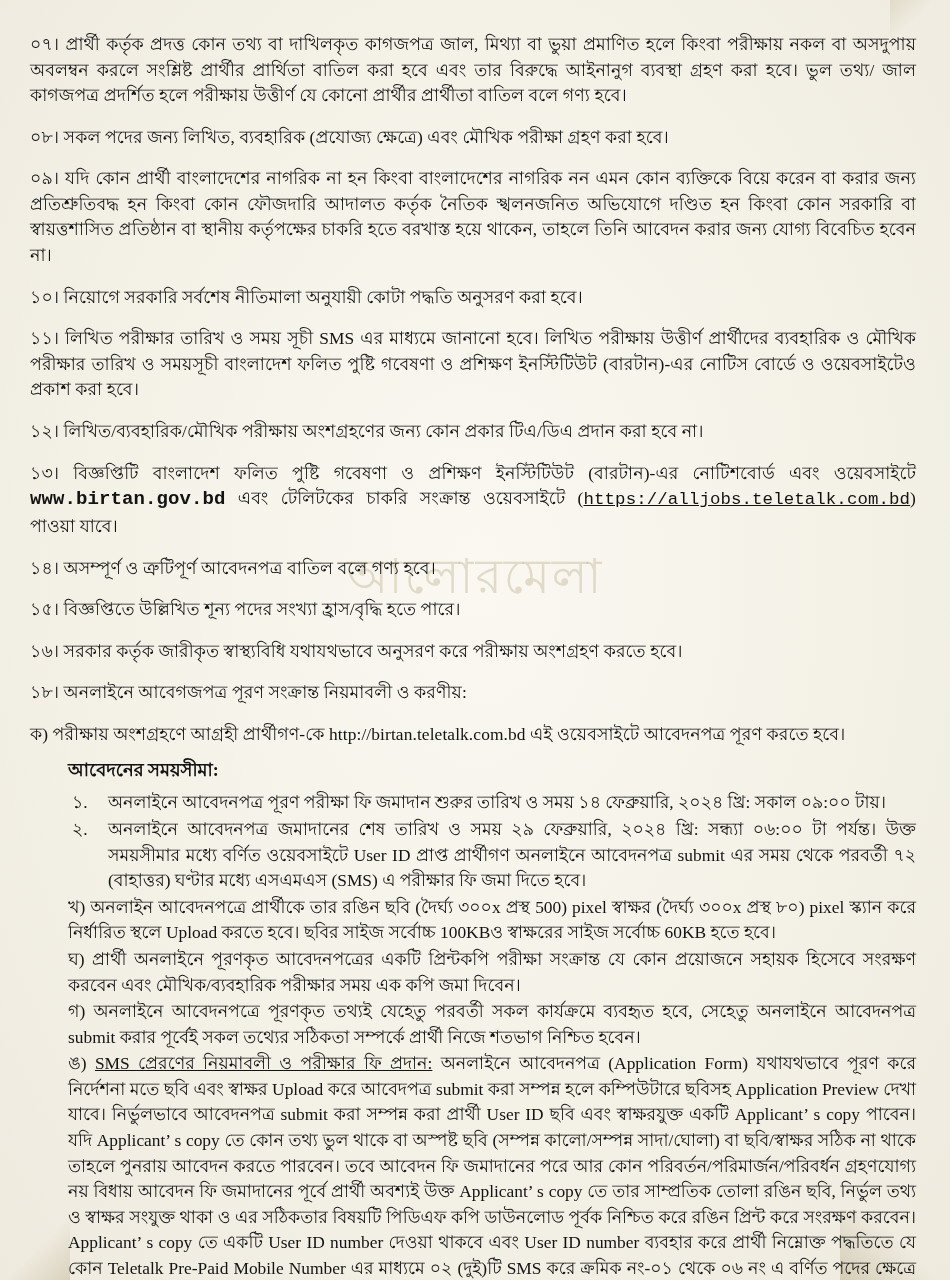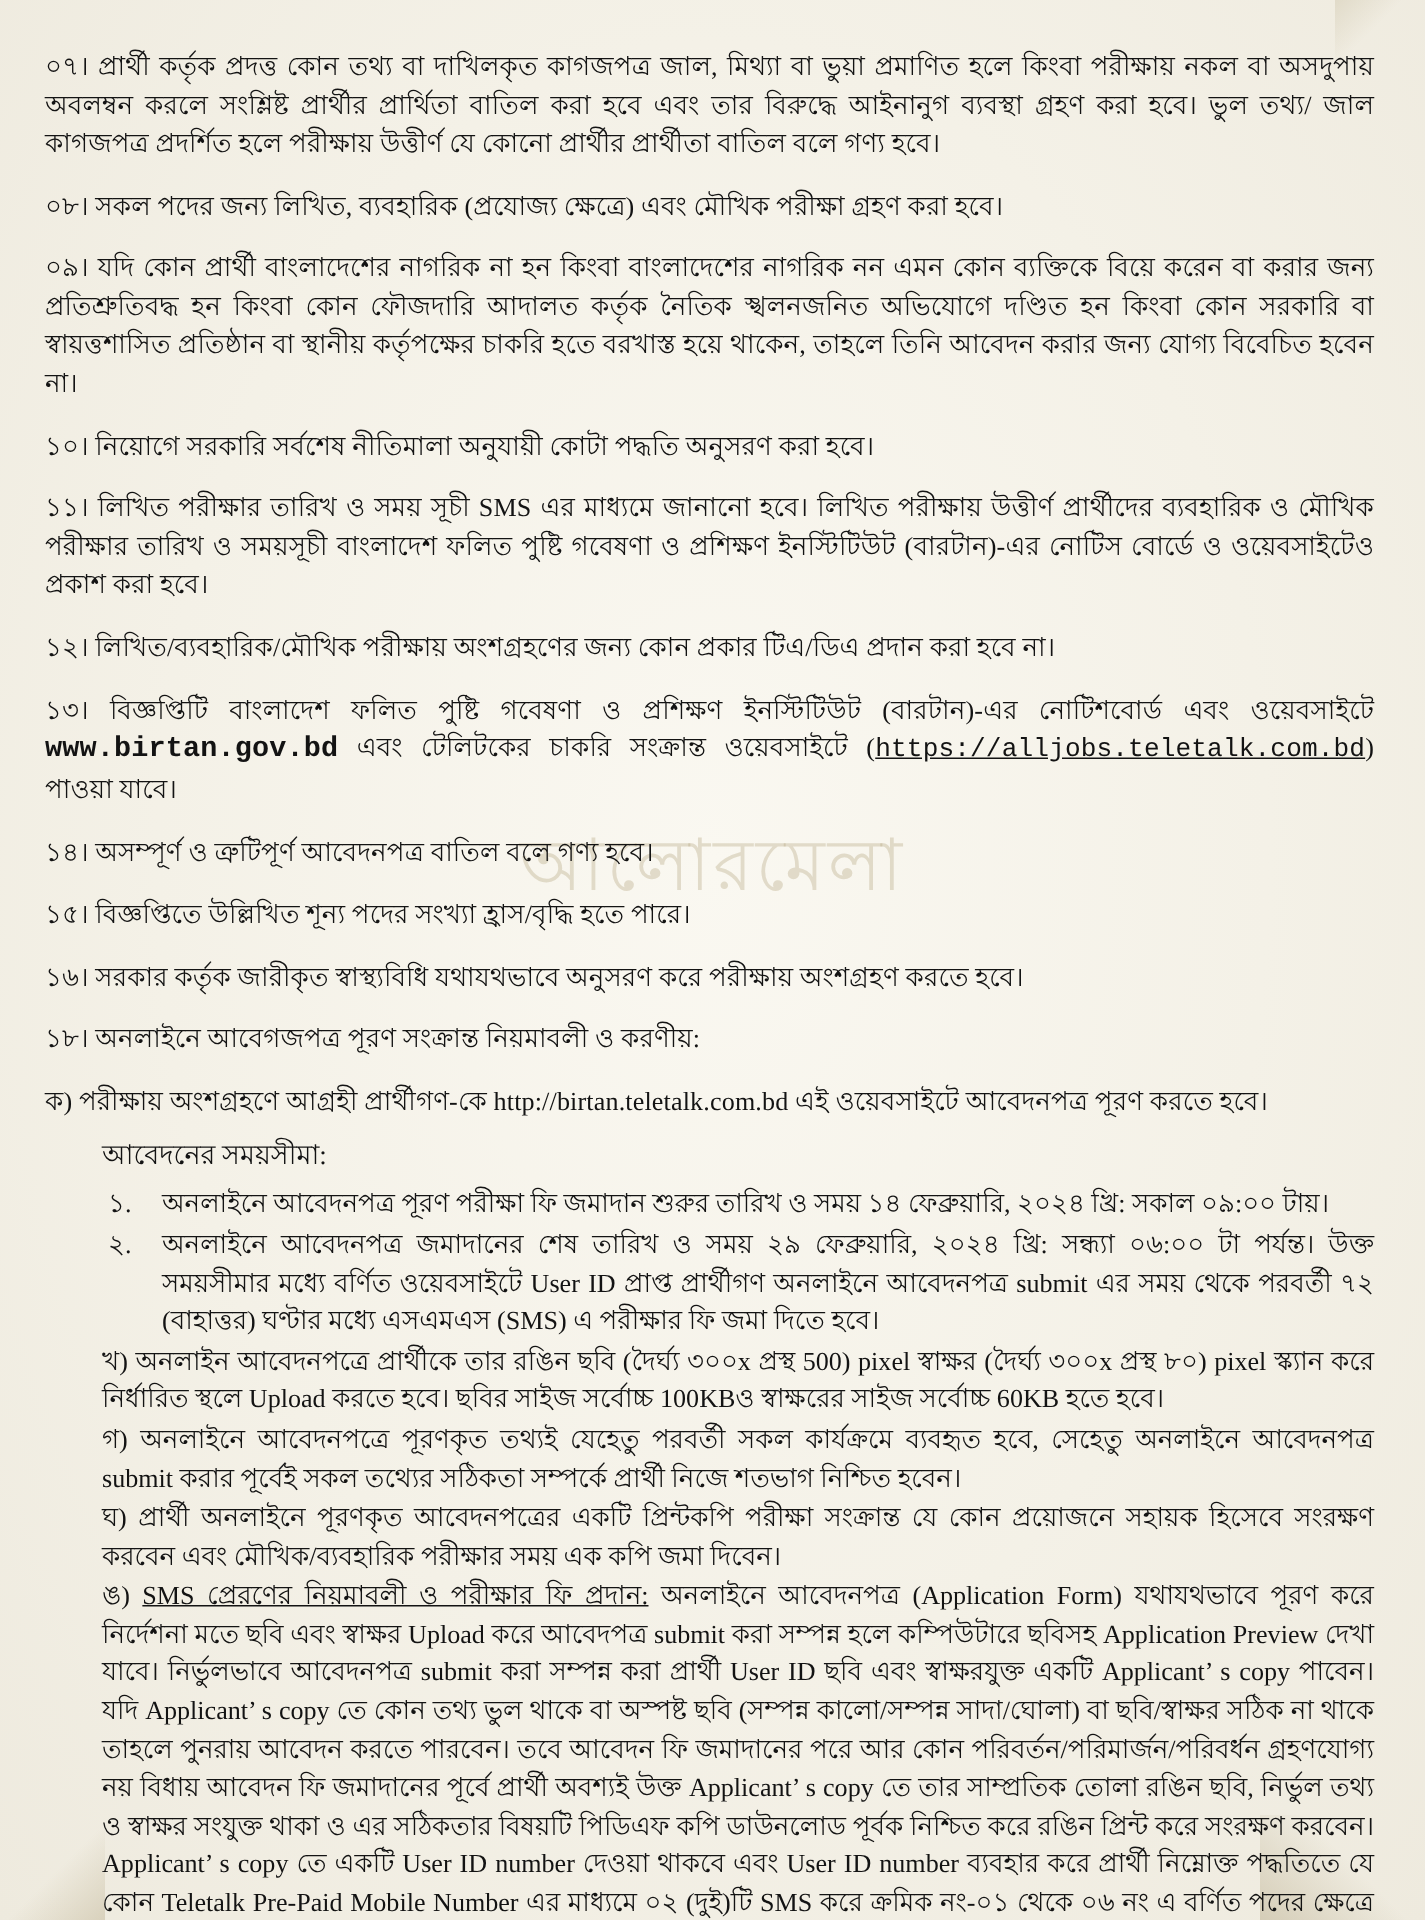--- a/index.html
+++ b/index.html
@@ -48,21 +48,21 @@
     text-align: justify;
     text-justify: inter-word;
     font-size: 17.4px;
     line-height: 1.47;
     letter-spacing: 0.1px;
   }
   .para {
     text-indent: 0;
   }
   .section-title {
-    font-weight: normal;
+    font-weight: bold;
     font-size: 18px;
     margin: 9px 0 3px 38px;
   }
   ol.numlist {
     margin: 0 0 0 0;
     padding: 0 0 0 78px;
     list-style: none;
     counter-reset: bn;
   }
   ol.numlist > li {
@@ -179,27 +179,27 @@
         <span>অনলাইনে আবেদনপত্র জমাদানের শেষ তারিখ ও সময় ২৯ ফেব্রুয়ারি, ২০২৪ খ্রি: সন্ধ্যা ০৬:০০ টা পর্যন্ত। উক্ত সময়সীমার মধ্যে বর্ণিত ওয়েবসাইটে User ID প্রাপ্ত প্রার্থীগণ অনলাইনে আবেদনপত্র submit এর সময় থেকে পরবর্তী ৭২ (বাহাত্তর) ঘণ্টার মধ্যে এসএমএস (SMS) এ পরীক্ষার ফি জমা দিতে হবে।</span>
       </li>
     </ol>
 
     <div class="sub">
       <span class="lbl">খ)</span>
       <span>অনলাইন আবেদনপত্রে প্রার্থীকে তার রঙিন ছবি (দৈর্ঘ্য ৩০০x প্রস্থ 500) pixel স্বাক্ষর (দৈর্ঘ্য ৩০০x প্রস্থ ৮০) pixel স্ক্যান করে নির্ধারিত স্থলে Upload করতে হবে। ছবির সাইজ সর্বোচ্চ 100KBও স্বাক্ষরের সাইজ সর্বোচ্চ 60KB হতে হবে।</span>
     </div>
 
     <div class="sub">
+      <span class="lbl">ঘ)</span>
+      <span>প্রার্থী অনলাইনে পূরণকৃত আবেদনপত্রের একটি প্রিন্টকপি পরীক্ষা সংক্রান্ত যে কোন প্রয়োজনে সহায়ক হিসেবে সংরক্ষণ করবেন এবং মৌখিক/ব্যবহারিক পরীক্ষার সময় এক কপি জমা দিবেন।</span>
+    </div>
+
+    <div class="sub">
       <span class="lbl">গ)</span>
       <span>অনলাইনে আবেদনপত্রে পূরণকৃত তথ্যই যেহেতু পরবর্তী সকল কার্যক্রমে ব্যবহৃত হবে, সেহেতু অনলাইনে আবেদনপত্র submit করার পূর্বেই সকল তথ্যের সঠিকতা সম্পর্কে প্রার্থী নিজে শতভাগ নিশ্চিত হবেন।</span>
-    </div>
-
-    <div class="sub">
-      <span class="lbl">ঘ)</span>
-      <span>প্রার্থী অনলাইনে পূরণকৃত আবেদনপত্রের একটি প্রিন্টকপি পরীক্ষা সংক্রান্ত যে কোন প্রয়োজনে সহায়ক হিসেবে সংরক্ষণ করবেন এবং মৌখিক/ব্যবহারিক পরীক্ষার সময় এক কপি জমা দিবেন।</span>
     </div>
 
     <div class="sub">
       <span class="lbl">ঙ)</span>
       <span class="ul">SMS প্রেরণের নিয়মাবলী ও পরীক্ষার ফি প্রদান:</span>
       <span>অনলাইনে আবেদনপত্র (Application Form) যথাযথভাবে পূরণ করে নির্দেশনা মতে ছবি এবং স্বাক্ষর Upload করে আবেদপত্র submit করা সম্পন্ন হলে কম্পিউটারে ছবিসহ Application Preview দেখা যাবে। নির্ভুলভাবে আবেদনপত্র submit করা সম্পন্ন করা প্রার্থী User ID ছবি এবং স্বাক্ষরযুক্ত একটি Applicant’ s copy পাবেন। যদি Applicant’ s copy তে কোন তথ্য ভুল থাকে বা অস্পষ্ট ছবি (সম্পন্ন কালো/সম্পন্ন সাদা/ঘোলা) বা ছবি/স্বাক্ষর সঠিক না থাকে তাহলে পুনরায় আবেদন করতে পারবেন। তবে আবেদন ফি জমাদানের পরে আর কোন পরিবর্তন/পরিমার্জন/পরিবর্ধন গ্রহণযোগ্য নয় বিধায় আবেদন ফি জমাদানের পূর্বে প্রার্থী অবশ্যই উক্ত Applicant’ s copy তে তার সাম্প্রতিক তোলা রঙিন ছবি, নির্ভুল তথ্য ও স্বাক্ষর সংযুক্ত থাকা ও এর সঠিকতার বিষয়টি পিডিএফ কপি ডাউনলোড পূর্বক নিশ্চিত করে রঙিন প্রিন্ট করে সংরক্ষণ করবেন। Applicant’ s copy তে একটি User ID number দেওয়া থাকবে এবং User ID number ব্যবহার করে প্রার্থী নিম্নোক্ত পদ্ধতিতে যে কোন Teletalk Pre-Paid Mobile Number এর মাধ্যমে ০২ (দুই)টি SMS করে ক্রমিক নং-০১ থেকে ০৬ নং এ বর্ণিত পদের ক্ষেত্রে আবেদন ফি বাবদ= ৬০০ টাকা এবং Teletalk সার্ভিস চার্জ বাবদ= ৬৯ টাকাসহ (অফেরযোগ্য) মোট =৬৬৯ টাকা, ক্রমিক নং-০৭ থেকে ০৯ নং এ বর্ণিত পদের ক্ষেত্রে আবেদন ফি বাবদ= ৫০০ টাকা এবং Teletalk সার্ভিস চার্জ বাবদ= ৫৮ টাকাসহ (অফেরযোগ্য) মোট =৫৫৮ টাকা পরীক্ষার ফি অনধিক ৭২ (বাহাত্তর) ঘণ্টার মধ্যে জমা দিবেন। বিশেষভাবে উল্লেখ্য, অনলাইনে আবেদন পত্রের সকল অংশ পূরণ করে submit করা হলেও পরীক্ষার ফি জমা না দেওয়া পর্যন্ত অনলাইনে আবেদনপত্র কোন অবস্থাতেই গৃহীত হবে না।</span>
     </div>
 
   </div>
 </div>

